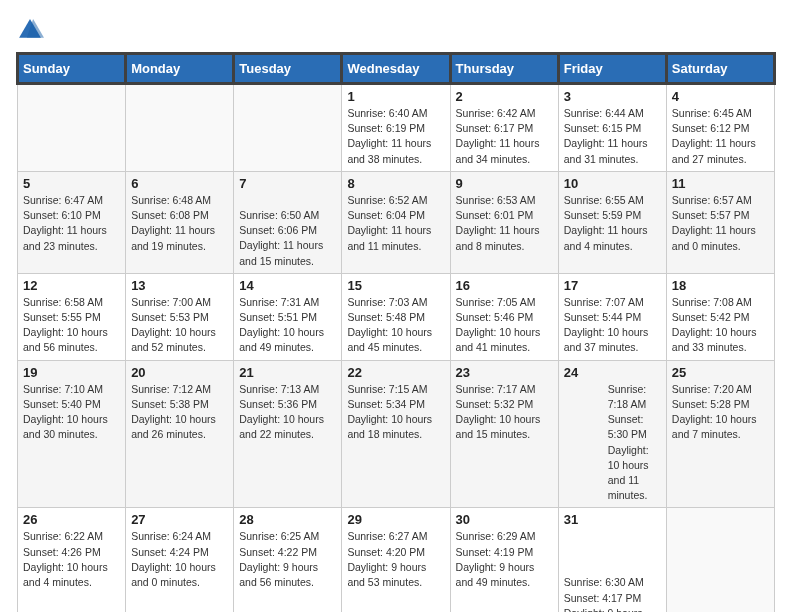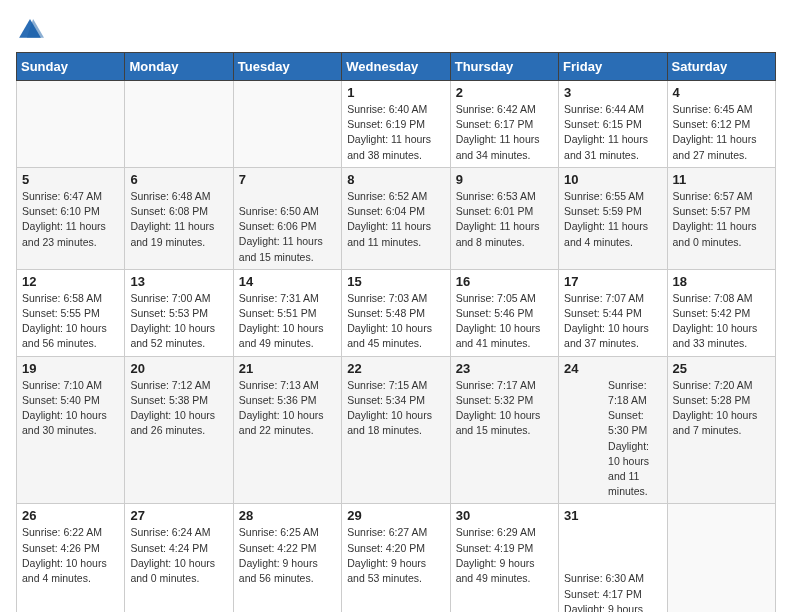--- a/index.html
+++ b/index.html
@@ -43,21 +43,21 @@
       border-collapse: collapse;
       border: 1px solid #ccc;
     }
     .calendar th {
       background: #2a6db5;
       color: #fff;
       font-size: 13px;
       font-weight: bold;
       padding: 6px 4px;
       text-align: left;
-      border: 1px solid #404040;
+      border: 3px solid #404040;
     }
     .calendar td {
       vertical-align: top;
       border: 1px solid #ccc;
       padding: 4px 5px;
       min-height: 80px;
       width: calc(100% / 7);
       background: #fff;
     }
     .calendar tr:nth-child(even) td {

